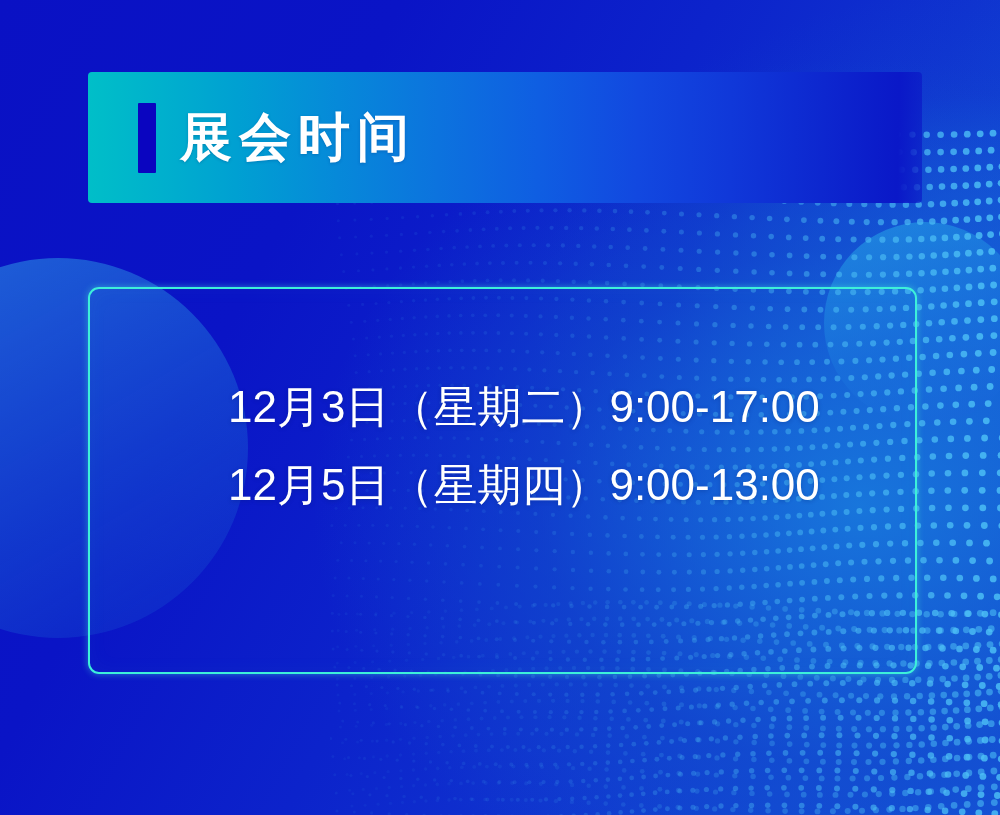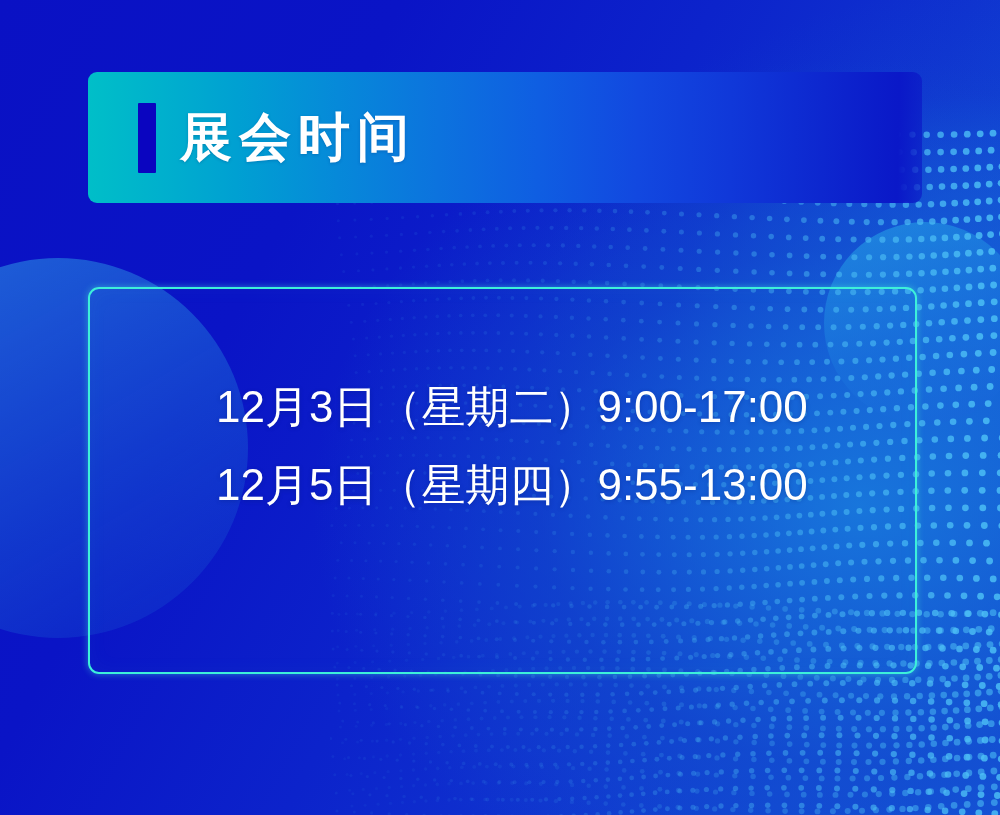--- a/index.html
+++ b/index.html
@@ -52,21 +52,21 @@
     width:690px; height:230px;
     pointer-events:none;
     opacity:0.85;
   }
 
   
   #header-banner {
     position:absolute;
     left:88px; top:72px;
     width:834px; height:131px;
-    border-radius:9px;
+    border-radius:4px;
     background:linear-gradient(91deg,
       #00bfc8 0%,
       #00b0cd 9%,
       #00a0d2 18%,
       #0689d9 30%,
       #0c73de 42%,
       #0f5ee2 54%,
       #1248e0 66%,
       #1038d9 77%,
       #0d27cf 88%,
@@ -99,21 +99,21 @@
     width:829px; height:387px;
     border:2px solid #3df0da;
     border-radius:11px;
     box-shadow:0 0 7px rgba(70,245,220,0.45), inset 0 0 22px rgba(70,230,235,0.04);
     background:transparent;
   }
 
   
   #schedule-list {
     position:absolute;
-    left:216px; top:368px;
+    left:228px; top:368px;
     width:620px;
   }
   .schedule-line {
     font-size:44px;
     line-height:78px;
     color:#ffffff;
     white-space:nowrap;
     letter-spacing:0px;
     text-shadow:0 1px 4px rgba(0,30,110,0.30);
   }
@@ -2602,16 +2602,16 @@
 
   <div id="header-banner">
     <div id="header-accent-bar"></div>
     <div id="header-title">展会时间</div>
   </div>
 
   <div id="content-frame"></div>
 
   <div id="schedule-list">
     <div class="schedule-line">12月3日（星期二）9:00-17:00</div>
-    <div class="schedule-line">12月5日（星期四）9:55-13:00</div>
+    <div class="schedule-line">12月5日（星期四）9:00-13:00</div>
   </div>
 
 </div>
 
 </body></html>

